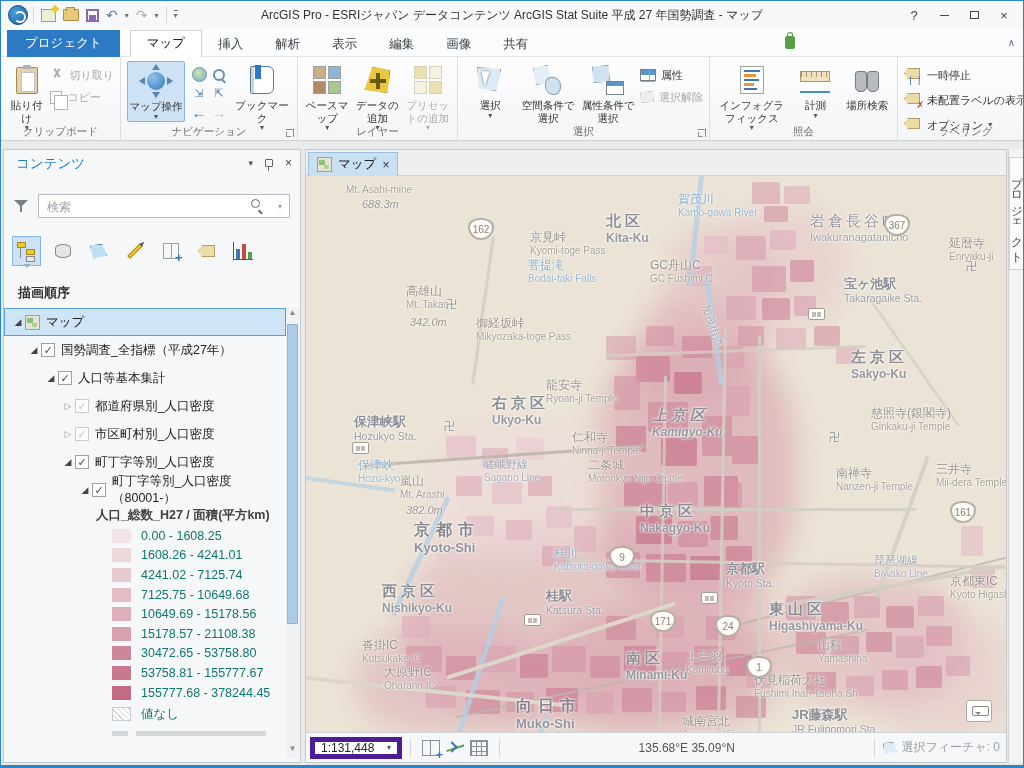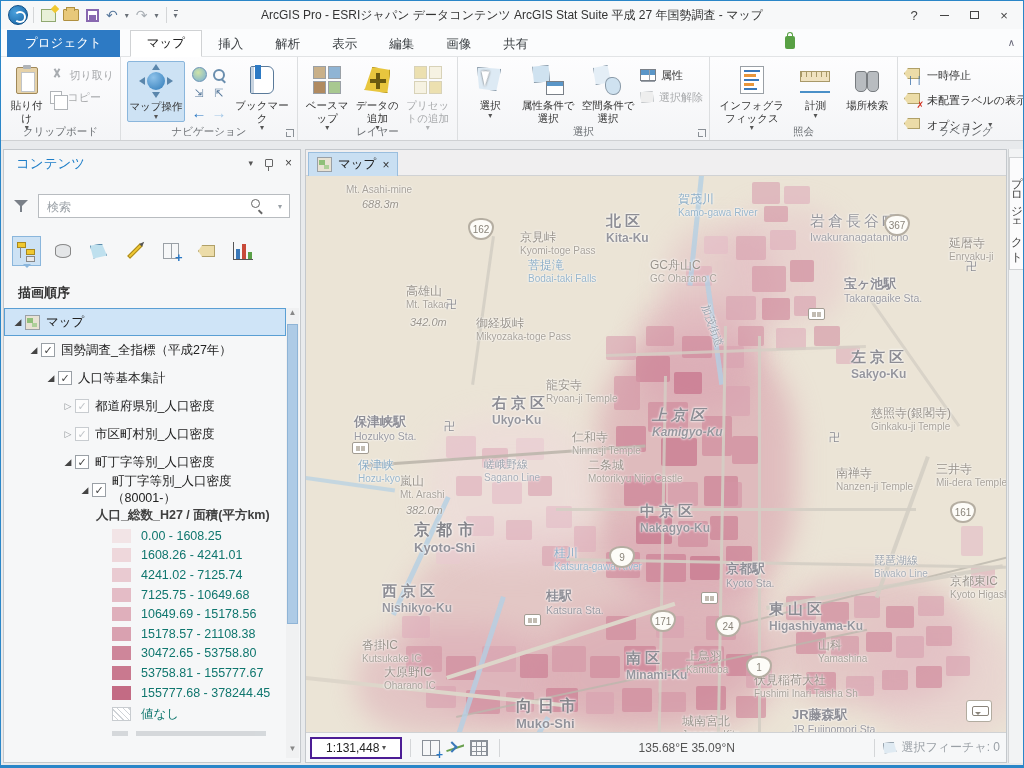--- a/index.html
+++ b/index.html
@@ -202,21 +202,21 @@
   .lc-t .jp{font-size:11px;color:#8a8a90;}
   .shield{position:absolute;width:26px;height:22px;background:#fdfcf8;border:2px solid #b5aea2;border-radius:45% 45% 50% 50%/40% 40% 60% 60%;display:flex;align-items:center;justify-content:center;font-size:10px;color:#8a847a;}
   .stn{position:absolute;width:17px;height:12px;background:#fff;border:1px solid #a29c92;border-radius:2px;}
   .stn:before{content:"";position:absolute;left:3px;top:3px;width:4px;height:5px;background:#c2bcb2;}
   .stn:after{content:"";position:absolute;right:3px;top:3px;width:4px;height:5px;background:#c2bcb2;}
   .bubble{position:absolute;right:14px;bottom:10px;width:26px;height:22px;background:#fff;border:1px solid #b2aca0;border-radius:3px;}
   .bubble:before{content:"";position:absolute;left:5px;top:5px;width:15px;height:8px;border:1.5px solid #8a847a;border-radius:2px;}
   .bubble:after{content:"";position:absolute;left:8px;bottom:3px;width:0;height:0;border:3px solid transparent;border-top-color:#8a847a;}
   
   .mstatus{position:absolute;left:0;right:0;bottom:0;height:30px;background:#f6f7f8;border-top:1px solid #d0d2d4;display:flex;align-items:center;font-size:12px;color:#444;}
-  .scalebox{margin-left:4px;width:92px;height:22px;background:#fff;border:2px solid #4c1d95;display:flex;align-items:center;justify-content:space-between;padding:0 14px;font-size:12px;color:#222;}
+  .scalebox{margin-left:4px;width:92px;height:22px;background:#fff;border:5px solid #4c1d95;display:flex;align-items:center;justify-content:space-between;padding:0 6px;font-size:12px;color:#222;}
   .ssep{width:1px;height:18px;background:#d4d6d8;margin:0 8px;}
   .sicon{width:18px;height:16px;margin:0 3px;position:relative;}
   .si-grid{border:1px solid #8a9098;}
   .si-grid:before{content:"";position:absolute;left:7px;top:0;bottom:0;width:1px;background:#8a9098;}
   .si-grid:after{content:"+";position:absolute;right:-4px;bottom:-7px;color:#2a78c4;font-size:12px;font-weight:bold;}
   .si-zig{overflow:hidden;}
   .si-zig:before{content:"";position:absolute;left:0;top:7px;width:20px;height:2px;background:#6aa050;transform:rotate(-18deg);}
   .si-zig:after{content:"";position:absolute;left:2px;top:3px;width:6px;height:6px;border-right:2px solid #3a78b8;border-top:2px solid #3a78b8;transform:rotate(45deg);}
   .si-cells{border:1px solid #8a9098;background-image:linear-gradient(#8a9098 1px,transparent 1px),linear-gradient(90deg,#8a9098 1px,transparent 1px);background-size:5px 5px;}
   .coords{flex:1;text-align:center;color:#555;}
@@ -369,35 +369,35 @@
             <div class="i-select">
               <div class="poly"></div>
               <div class="cur"></div>
             </div>
           </div>
         <span>選択</span>
           <span class="caret">▾</span>
       </div>
       <div class="bigbtn" style="width:62px;">
         <div class="bicon">
+            <div class="i-selloc">
+              <div class="a"></div>
+              <div class="b"></div>
+            </div>
+          </div>
+        <span>空間条件で選択</span>
+      </div>
+      <div class="bigbtn" style="width:62px;">
+        <div class="bicon">
             <div class="i-selattr">
               <div class="p"></div>
               <div class="t"></div>
             </div>
           </div>
         <span>属性条件で選択</span>
-      </div>
-      <div class="bigbtn" style="width:62px;">
-        <div class="bicon">
-            <div class="i-selloc">
-              <div class="a"></div>
-              <div class="b"></div>
-            </div>
-          </div>
-        <span>空間条件で選択</span>
       </div>
       <div class="smcol">
         <div class="smbtn">
             <div class="i-table" style="width:16px;height:12px;"></div>
             <span>属性</span>
           </div>
         <div class="smbtn dis">
             <div class="i-clearsel"></div>
             <span>選択解除</span>
           </div>
@@ -738,21 +738,21 @@
           <div class="road" style="left: 0px; top: 500px; width: 260px; height: 4px; background: rgb(221, 214, 202); opacity: 1; transform: rotate(6deg);"></div>
           <div class="road" style="left: 620px; top: 280px; width: 4px; height: 150px; background: rgb(212, 206, 196); opacity: 0.9; transform: rotate(20deg);"></div>
           <div class="road" style="left: 560px; top: 120px; width: 3px; height: 160px; background: rgb(212, 206, 196); opacity: 0.8; transform: rotate(-35deg);"></div>
           <div class="road" style="left: 460px; top: 430px; width: 240px; height: 4px; background: rgb(212, 206, 196); opacity: 0.9; transform: rotate(-10deg);"></div>
           <div class="mlabel lc-p" style="left: 40px; top: 8px;">
             <span class="en">Mt. Asahi-mine</span>
           </div>
           <div class="mlabel lc-e" style="left: 56px; top: 22px;">
             <span class="en">688.3m</span>
           </div>
-          <div class="mlabel lc-p" style="left: 214px; top: 54px;">
+          <div class="mlabel lc-p" style="left: 224px; top: 54px;">
             <span class="jp">京見峠</span>
             <span class="en">Kyomi-toge Pass</span>
           </div>
           <div class="mlabel lc-w" style="left: 222px; top: 82px;">
             <span class="jp">菩提滝</span>
             <span class="en">Bodai-taki Falls</span>
           </div>
           <div class="mlabel lc-d" style="left: 300px; top: 36px;">
             <span class="jp">北区</span>
             <span class="en">Kita-Ku</span>
@@ -781,21 +781,21 @@
           </div>
           <div class="mlabel lc-p" style="left: 643px; top: 60px;">
             <span class="jp">延暦寺</span>
             <span class="en">Enryaku-ji</span>
           </div>
           <div class="mlabel lc-t" style="left: 660px; top: 84px;">
             <span class="jp">卍</span>
           </div>
           <div class="mlabel lc-p" style="left: 344px; top: 82px;">
             <span class="jp">GC舟山C</span>
-            <span class="en">GC Oharano C</span>
+            <span class="en">GC Fushimi C</span>
           </div>
           <div class="mlabel lc-s" style="left: 538px; top: 100px;">
             <span class="jp">宝ヶ池駅</span>
             <span class="en">Takaragaike Sta.</span>
           </div>
           <div class="mlabel lc-d" style="left: 545px; top: 172px;">
             <span class="jp">左京区</span>
             <span class="en">Sakyo-Ku</span>
           </div>
           <div class="mlabel lc-s" style="left: 48px; top: 238px;">

